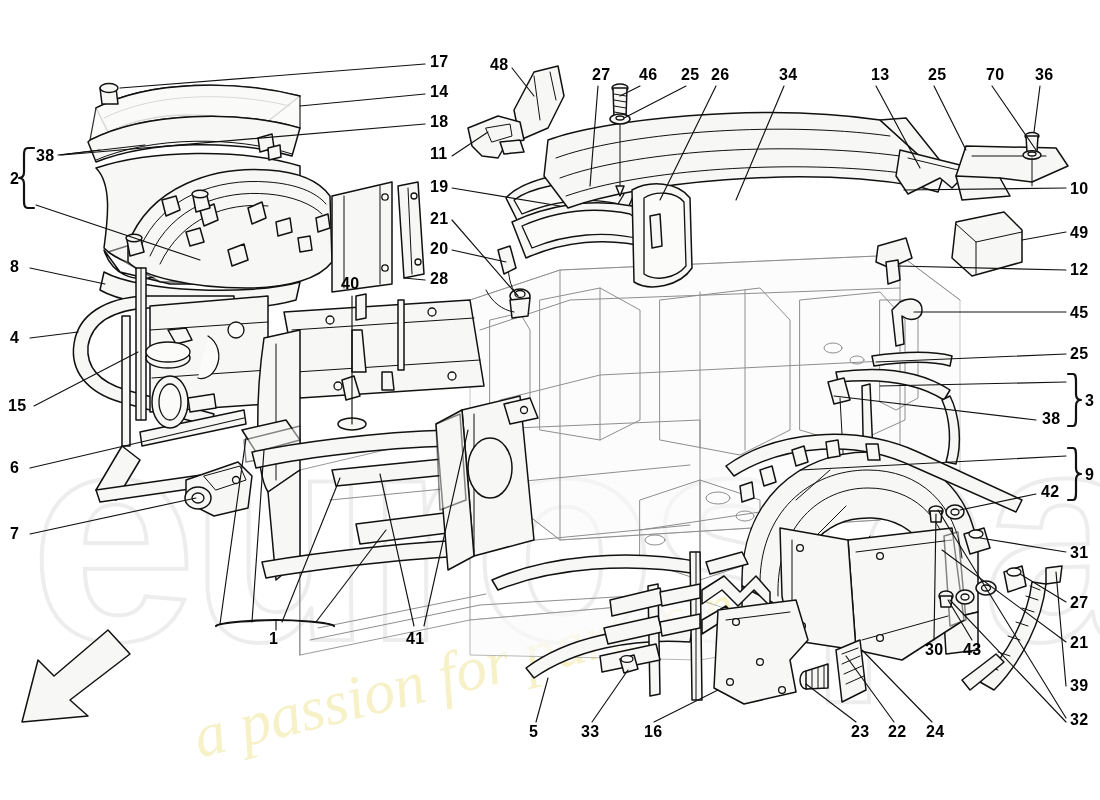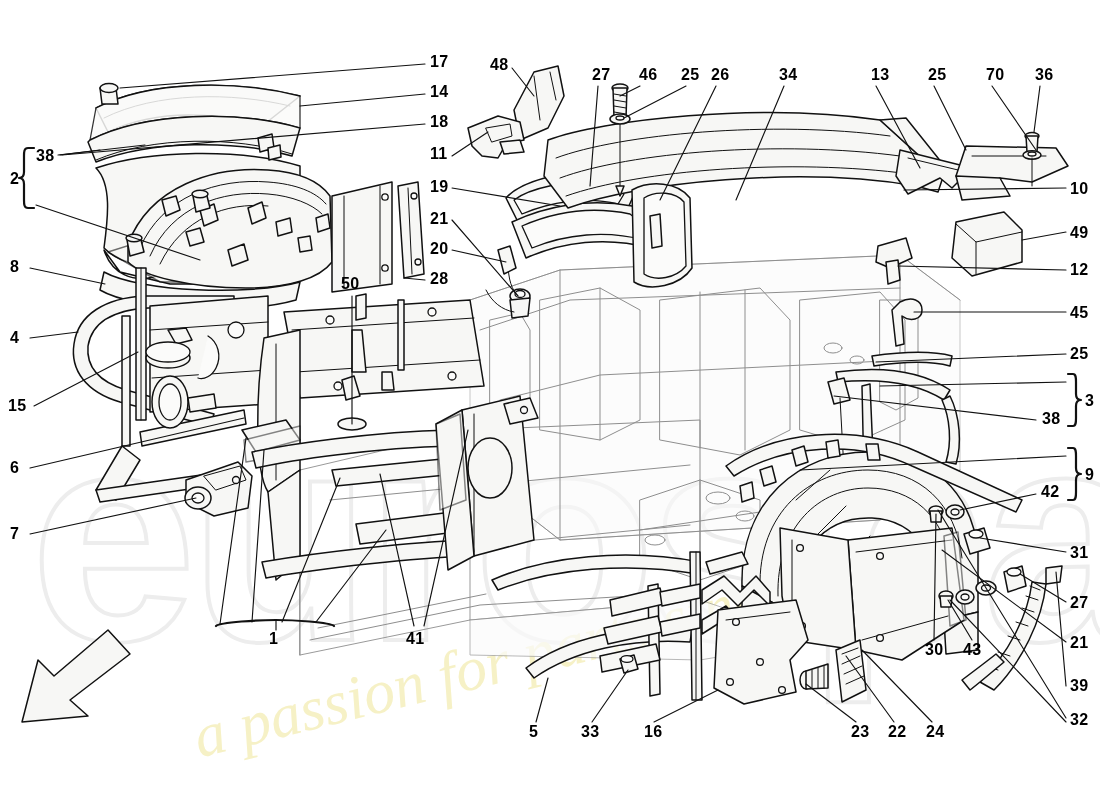--- a/index.html
+++ b/index.html
@@ -518,21 +518,21 @@
     <span class="lbl big" style="left:1035px;top:67px">36</span>
 
     <span class="lbl big" style="left:36px;top:148px">38</span>
     <span class="lbl big" style="left:10px;top:171px">2</span>
     <span class="lbl big" style="left:10px;top:259px">8</span>
     <span class="lbl big" style="left:10px;top:330px">4</span>
     <span class="lbl big" style="left:8px;top:398px">15</span>
     <span class="lbl big" style="left:10px;top:460px">6</span>
     <span class="lbl big" style="left:10px;top:526px">7</span>
 
-    <span class="lbl big" style="left:341px;top:276px">50</span>
+    <span class="lbl big" style="left:341px;top:276px">40</span>
     <span class="lbl big" style="left:269px;top:631px">1</span>
     <span class="lbl big" style="left:406px;top:631px">41</span>
 
     <span class="lbl big" style="left:529px;top:724px">5</span>
     <span class="lbl big" style="left:581px;top:724px">33</span>
     <span class="lbl big" style="left:644px;top:724px">16</span>
     <span class="lbl big" style="left:851px;top:724px">23</span>
     <span class="lbl big" style="left:888px;top:724px">22</span>
     <span class="lbl big" style="left:926px;top:724px">24</span>
     <span class="lbl big" style="left:925px;top:642px">30</span>

